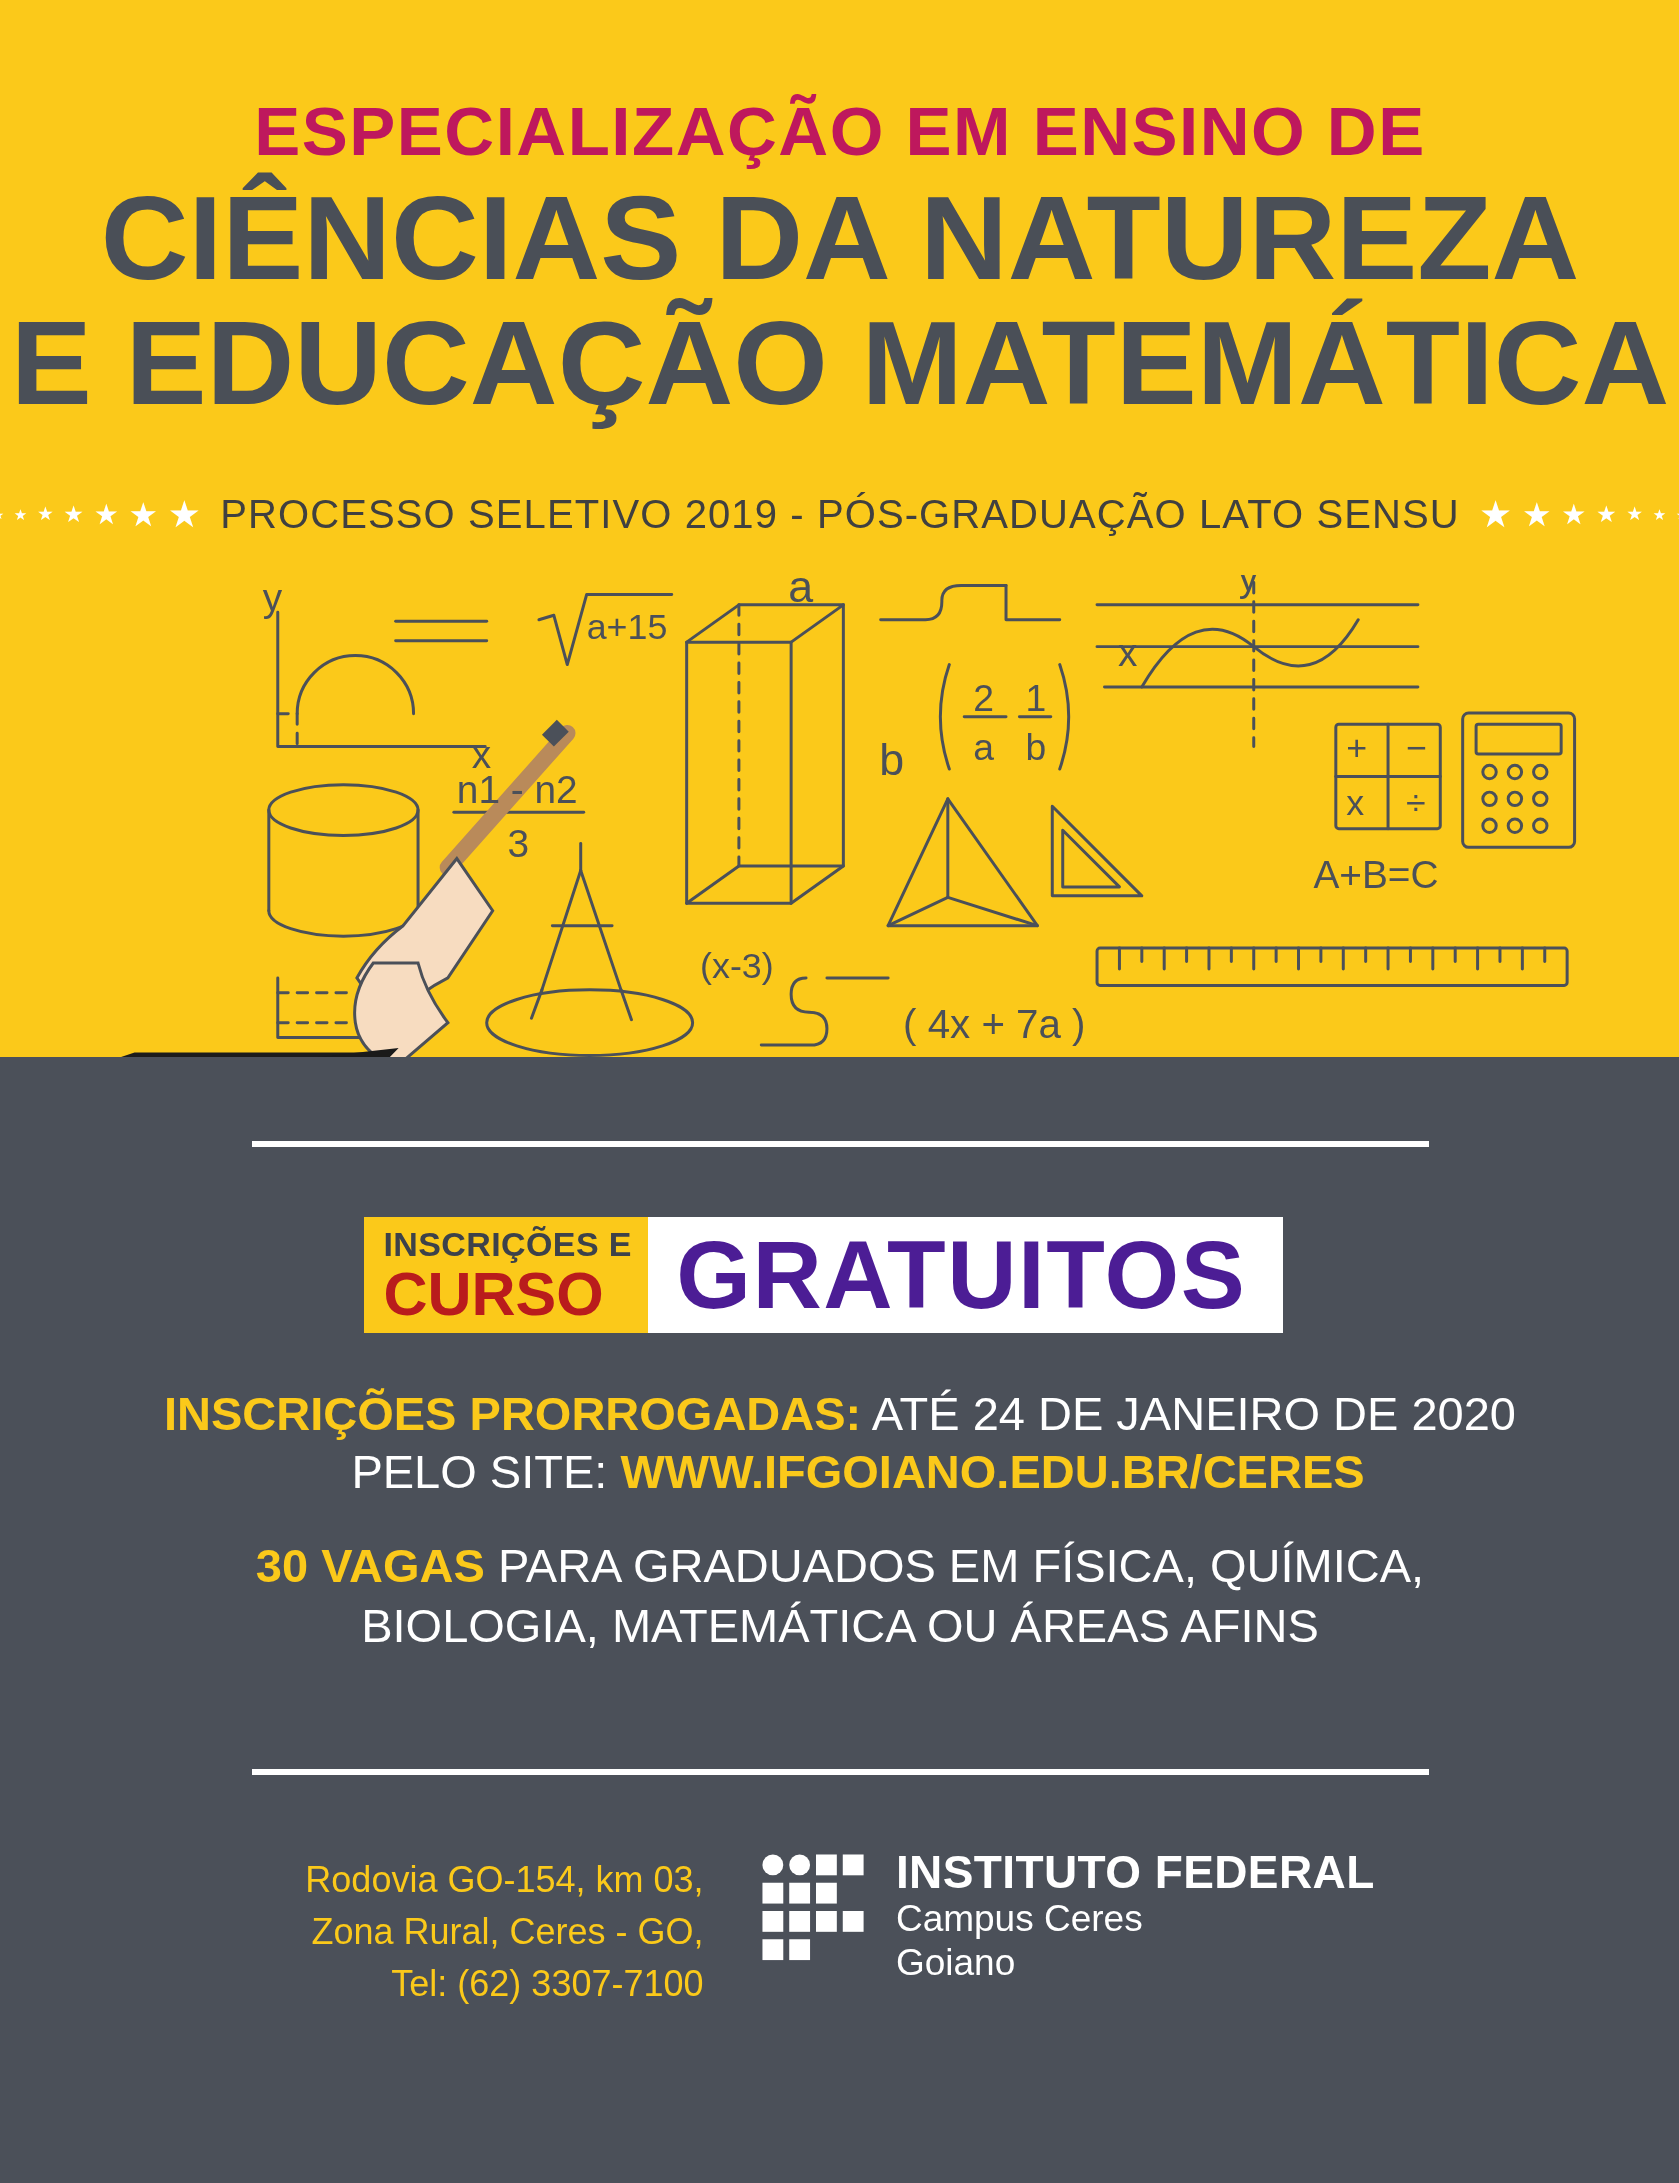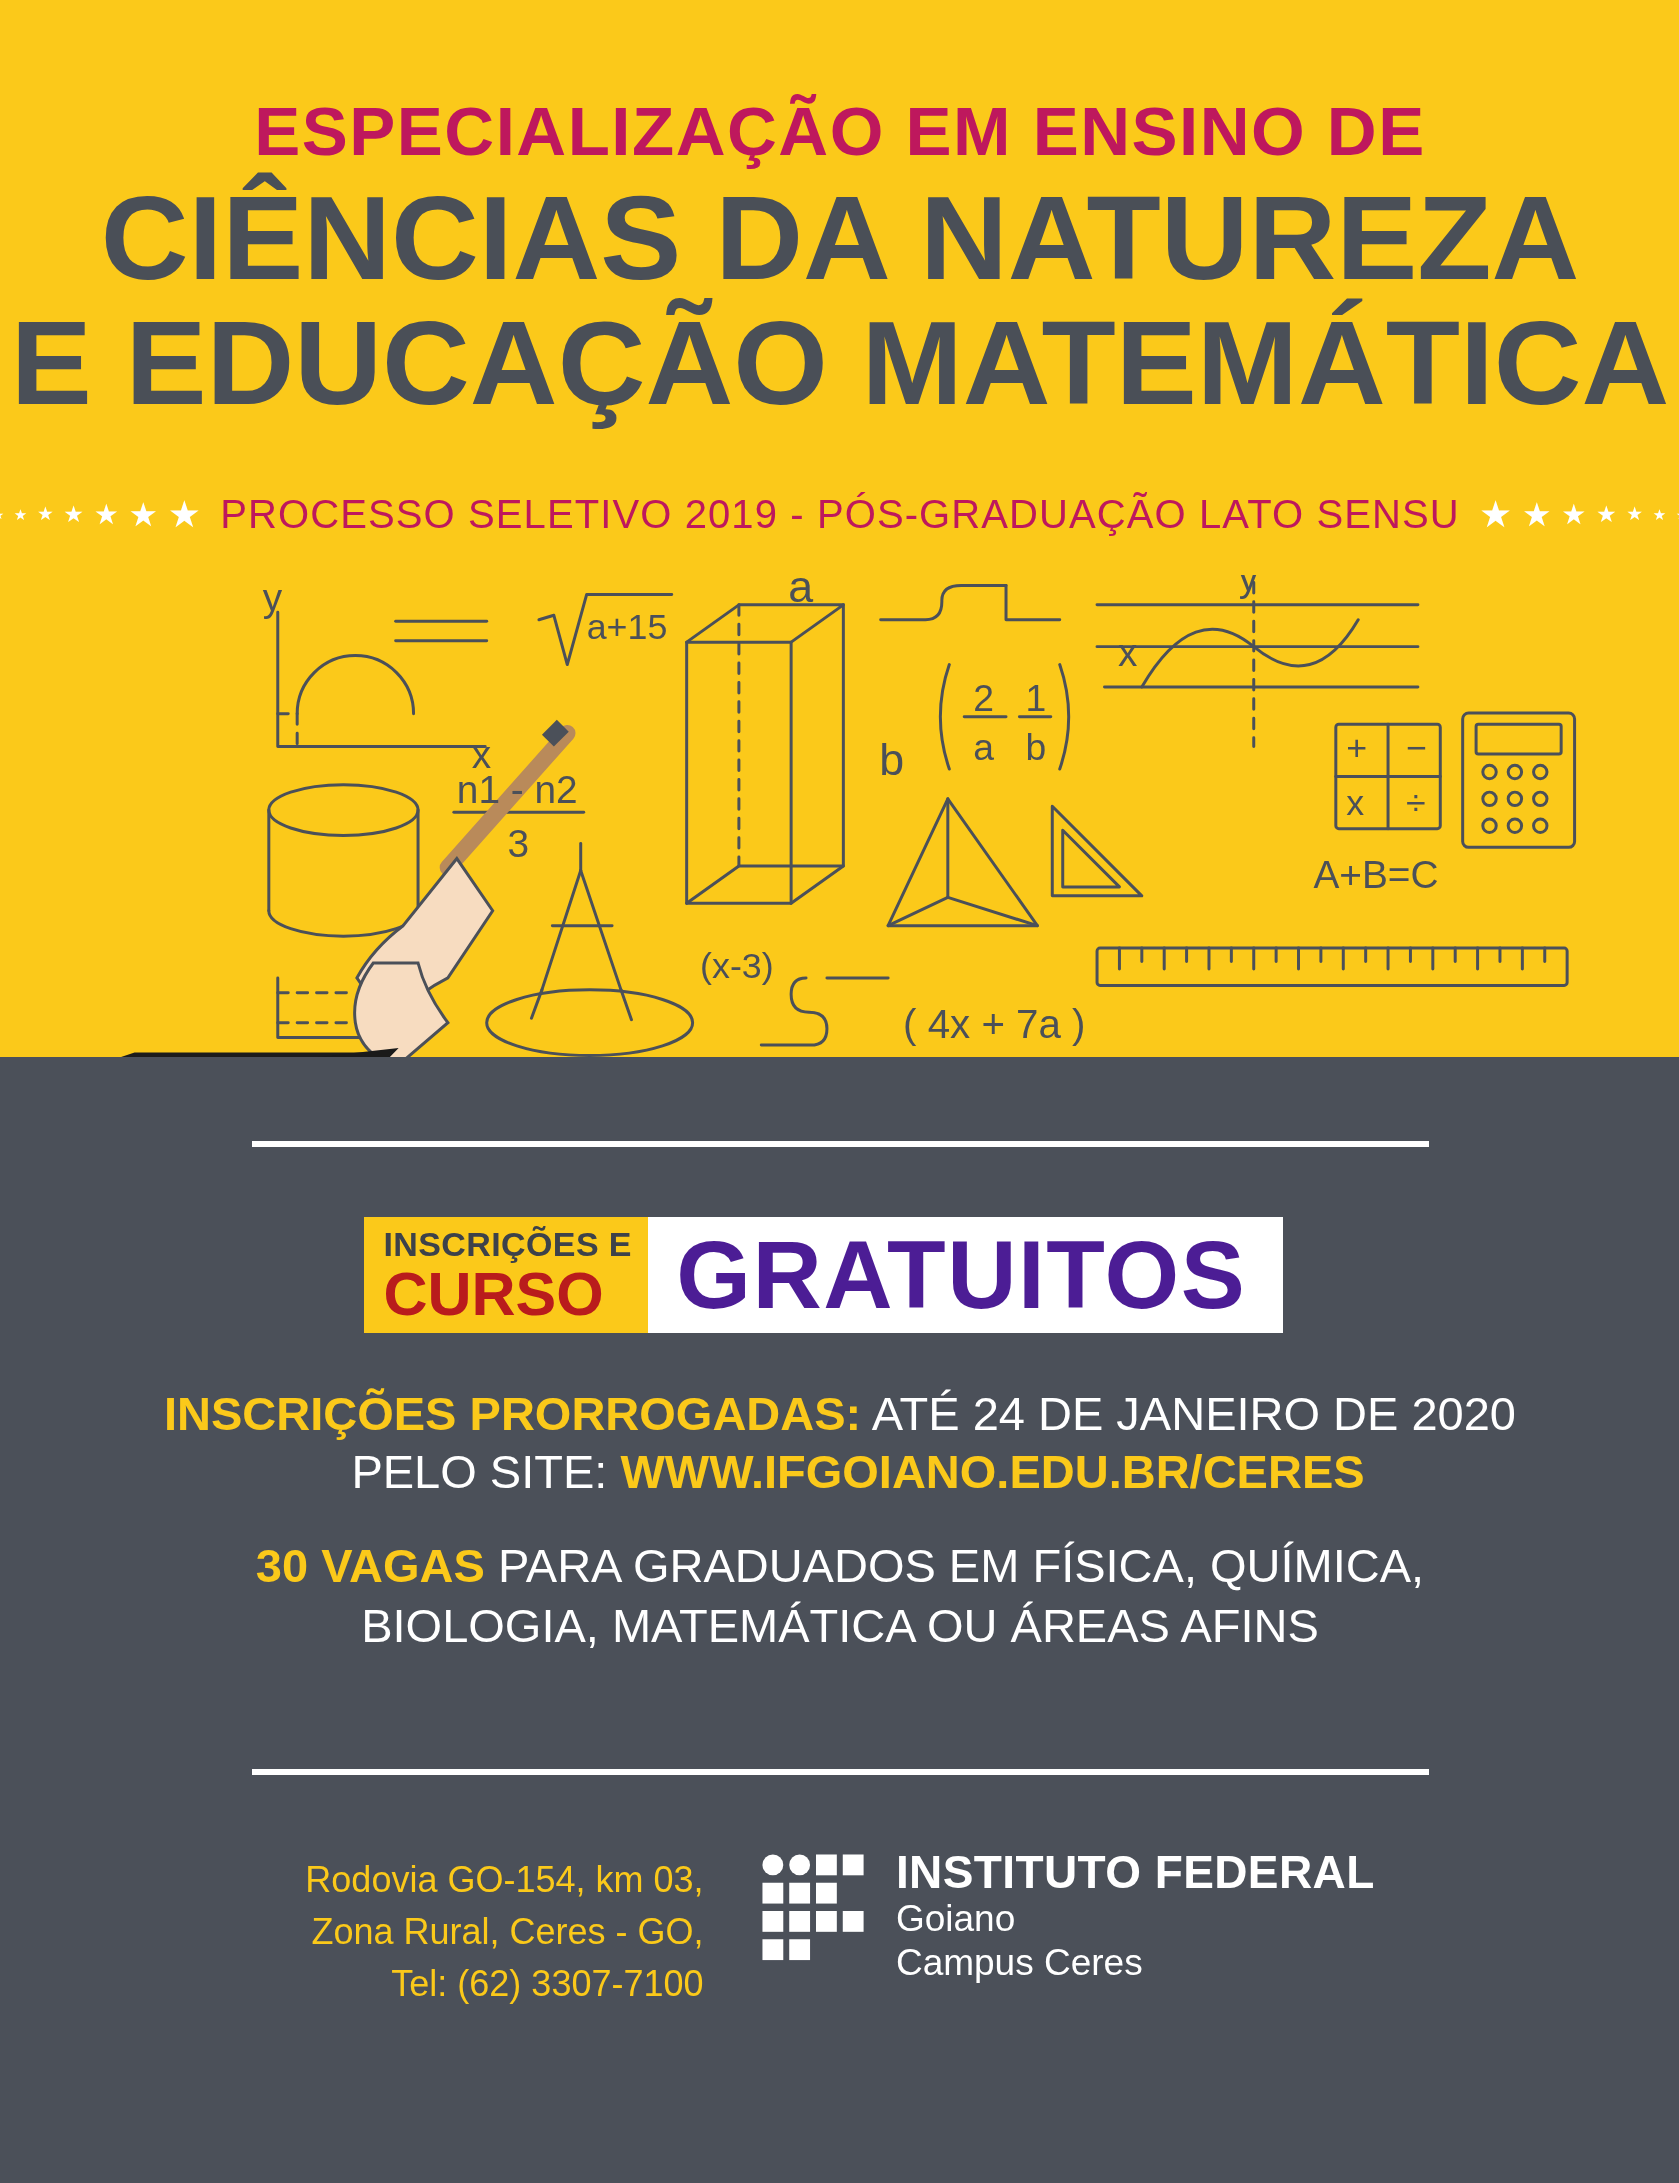--- a/index.html
+++ b/index.html
@@ -58,21 +58,21 @@
     position: absolute;
     left: 0;
     top: 492px;
     width: 1680px;
     display: flex;
     align-items: center;
     justify-content: center;
     gap: 19.4px;
   }
   .subline-text {
-    color: #be185d;
+    color: #404040;
     font-size: 40px;
     font-weight: normal;
     letter-spacing: 1.1px;
     white-space: nowrap;
   }
   .stars {
     display: flex;
     align-items: center;
     gap: 9.7px;
   }
@@ -443,20 +443,20 @@
               <rect x="42" y="78" width="28" height="28"></rect>
               <rect x="78" y="78" width="28" height="28"></rect>
               <rect x="114" y="78" width="28" height="28"></rect>
               <rect x="6" y="116" width="28" height="28"></rect>
               <rect x="42" y="116" width="28" height="28"></rect>
             </g>
           </svg>
         </div>
         <div class="logo-text">
           <div class="if-name">INSTITUTO FEDERAL</div>
+          <div class="if-sub">Campus Ceres</div>
           <div class="if-sub">Goiano</div>
-          <div class="if-sub">Campus Ceres</div>
         </div>
       </div>
     </div>
   </div>
 </div>
 
 
 </body></html>

